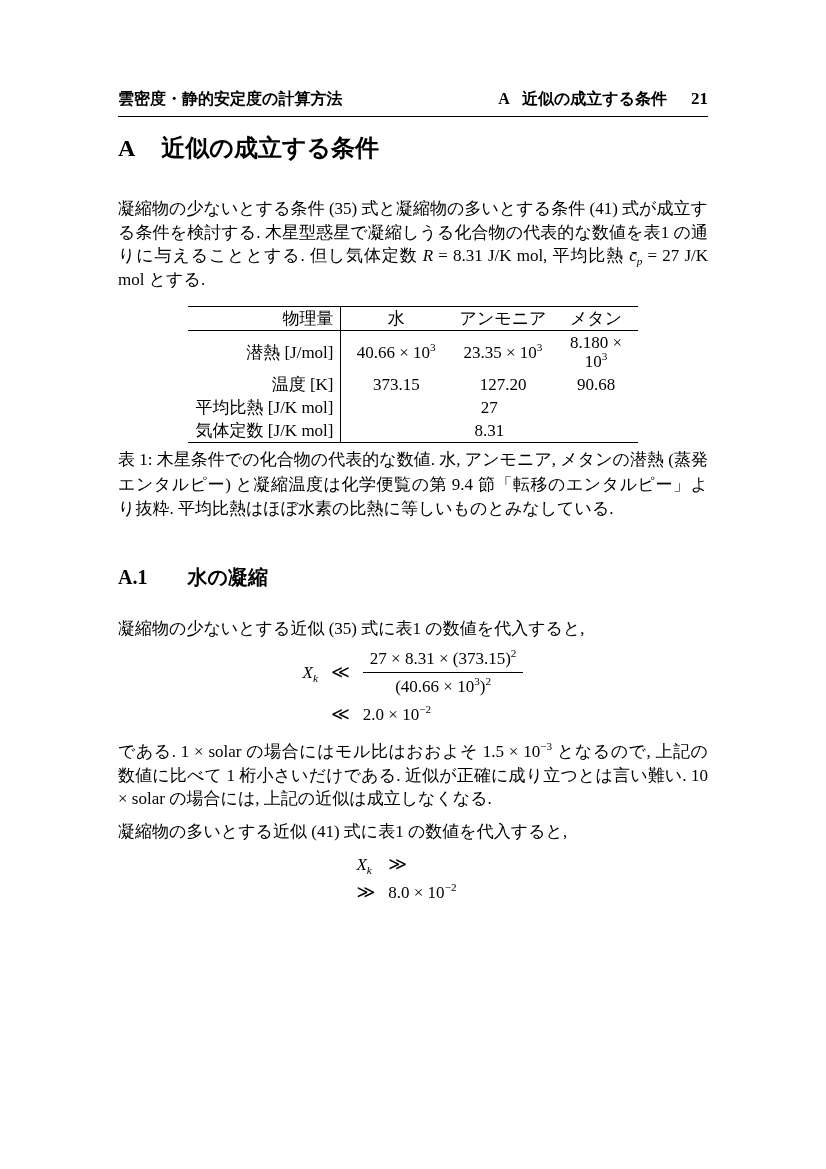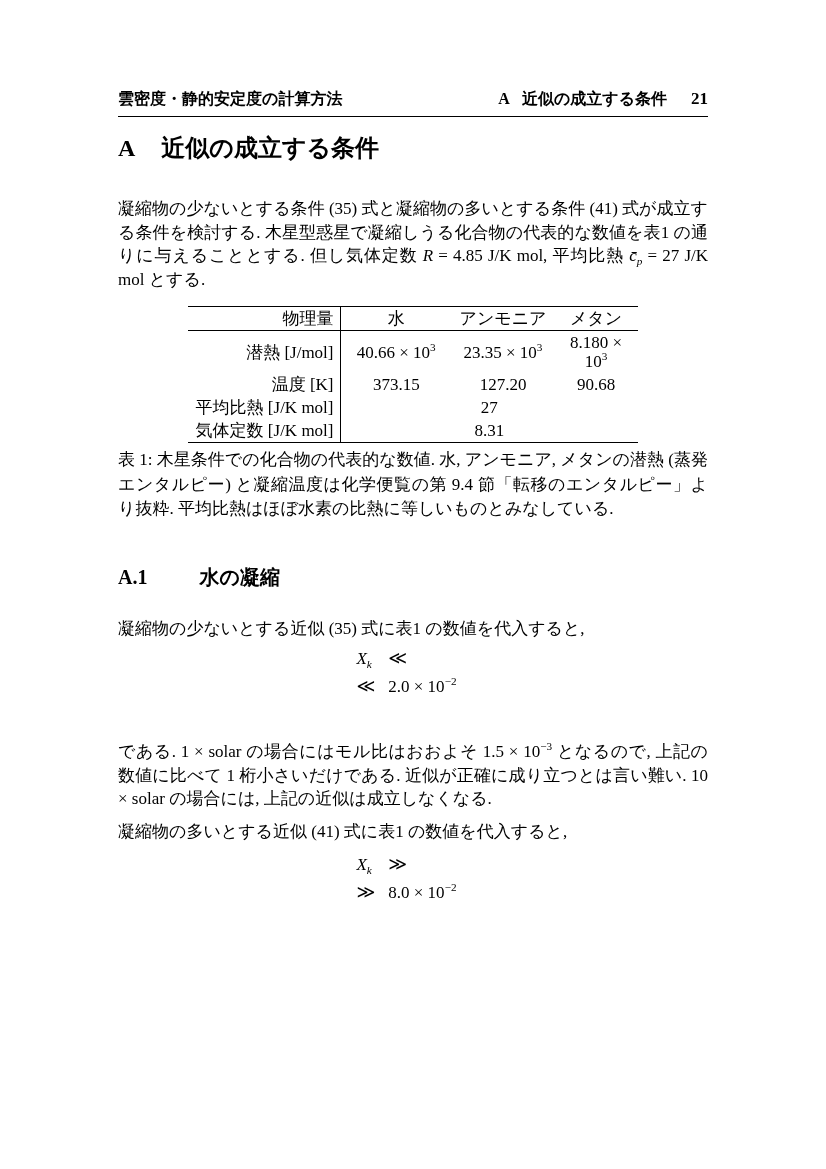--- a/index.html
+++ b/index.html
@@ -21,21 +21,21 @@
   .rh-secnum { font-weight:bold; font-size:16px; }
   .rh-sectitle { font-family:"Liberation Sans","DejaVu Sans",sans-serif; font-weight:bold; font-size:16px; margin-left:12px; }
   .rh-pagenum { font-weight:bold; font-size:17px; margin-left:24px; }
 
   
   .section-heading { top:136px; display:flex; align-items:baseline; }
   .sec-num { font-weight:bold; font-size:24px; }
   .sec-title { font-family:"Liberation Sans","DejaVu Sans",sans-serif; font-weight:bold; font-size:24px; margin-left:26px; }
   .subsection-heading { top:566px; display:flex; align-items:baseline;gap:28px; }
   .subsec-num { font-weight:bold; font-size:20px; }
-  .subsec-title { font-family:"Liberation Sans","DejaVu Sans",sans-serif; font-weight:bold; font-size:20px; margin-left:24px; }
+  .subsec-title { font-family:"Liberation Sans","DejaVu Sans",sans-serif; font-weight:bold; font-size:20px; margin-left:12px; }
 
   
   .para { text-align:justify; }
   .p-intro { top:197px; }
   .p-sub-intro { top:617px; }
   .p-after-eq1 { top:740px; }
   .p-eq2-intro { top:820px; }
   .p-after-eq2 { top:937px; }
 
   sup { font-size:66%; line-height:0; vertical-align:super; }
@@ -89,21 +89,21 @@
       <span class="rh-sectitle">近似の成立する条件</span>
       <span class="rh-pagenum">21</span>
     </span>
   </div>
 
   <div class="abs section-heading">
     <span class="sec-num">A</span>
     <span class="sec-title">近似の成立する条件</span>
   </div>
 
-  <p class="abs para p-intro"><span>凝縮物の少ないとする条件 (35) 式と凝縮物の多いとする条件 (41) 式が成立する条件を検討する. 木星型惑星で凝縮しうる化合物の代表的な数値を表1 の通りに与えることとする. 但し気体定数 </span><span class="i">R</span><span> = 4.85 J/K mol, 平均比熱 </span><span class="i">c̄</span><sub>p</sub><span> = 27 J/K mol とする.</span></p>
+  <p class="abs para p-intro"><span>凝縮物の少ないとする条件 (35) 式と凝縮物の多いとする条件 (41) 式が成立する条件を検討する. 木星型惑星で凝縮しうる化合物の代表的な数値を表1 の通りに与えることとする. 但し気体定数 </span><span class="i">R</span><span> = 8.31 J/K mol, 平均比熱 </span><span class="i">c̄</span><sub>p</sub><span> = 27 J/K mol とする.</span></p>
 
   <div class="abs table-block">
     <table class="data">
       <colgroup>
         <col class="col-label">
           <col class="col-v1">
           <col class="col-v2">
           <col class="col-v3">
       </colgroup>
       <thead>
@@ -145,20 +145,24 @@
     <span class="subsec-num">A.1</span>
     <span class="subsec-title">水の凝縮</span>
   </div>
 
   <p class="abs para p-sub-intro"><span>凝縮物の少ないとする近似 (35) 式に表1 の数値を代入すると,</span></p>
 
   <div class="abs equation eq1">
     <div class="eq-grid">
       <span class="eq-lhs"><span class="i">X</span><sub>k</sub></span>
       <span class="eq-rel">≪</span>
+      <span class="frac">
+        <span class="num"><span>27 × 8.31 × (373.15)</span><sup>2</sup></span>
+        <span class="den"><span>(40.66 × 10</span><sup>3</sup><span>)</span><sup>2</sup></span>
+      </span>
       <span></span>
       <span class="eq-rel">≪</span>
       <span class="eq-result"><span>2.0 × 10</span><sup>−2</sup></span>
     </div>
   </div>
 
   <p class="abs para p-after-eq1"><span>である. 1 × solar の場合にはモル比はおおよそ 1.5 × 10</span><sup>−3</sup><span> となるので, 上記の数値に比べて 1 桁小さいだけである. 近似が正確に成り立つとは言い難い. 10 × solar の場合には, 上記の近似は成立しなくなる.</span></p>
 
   <p class="abs para p-eq2-intro"><span>凝縮物の多いとする近似 (41) 式に表1 の数値を代入すると,</span></p>
 

